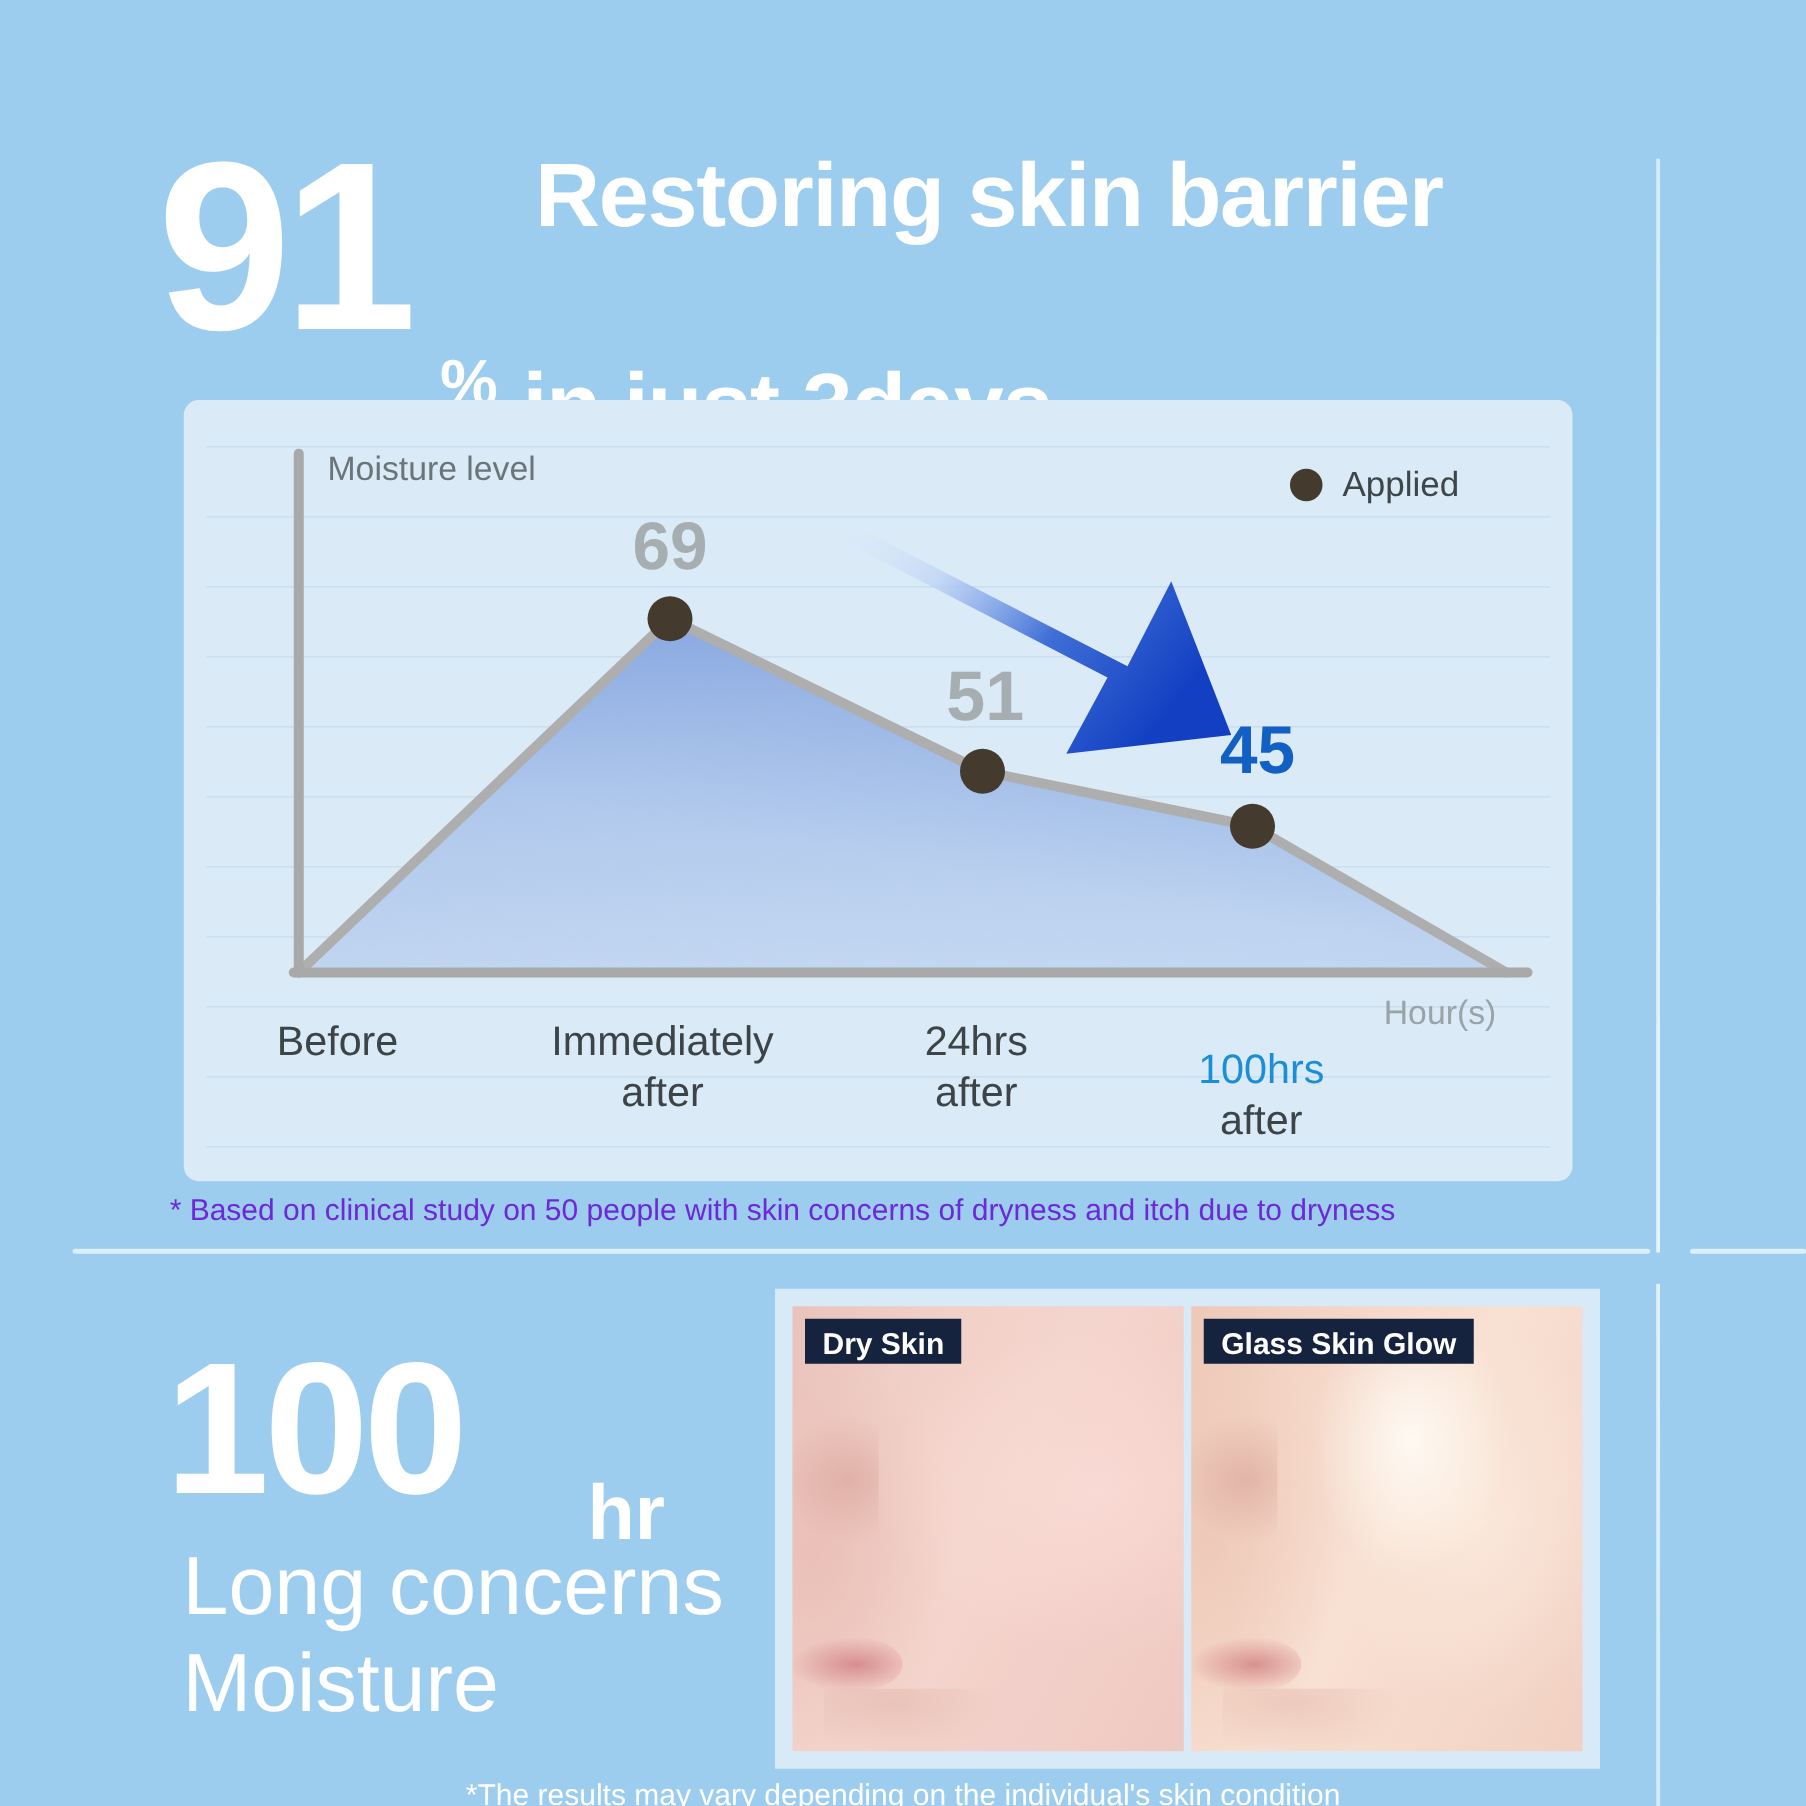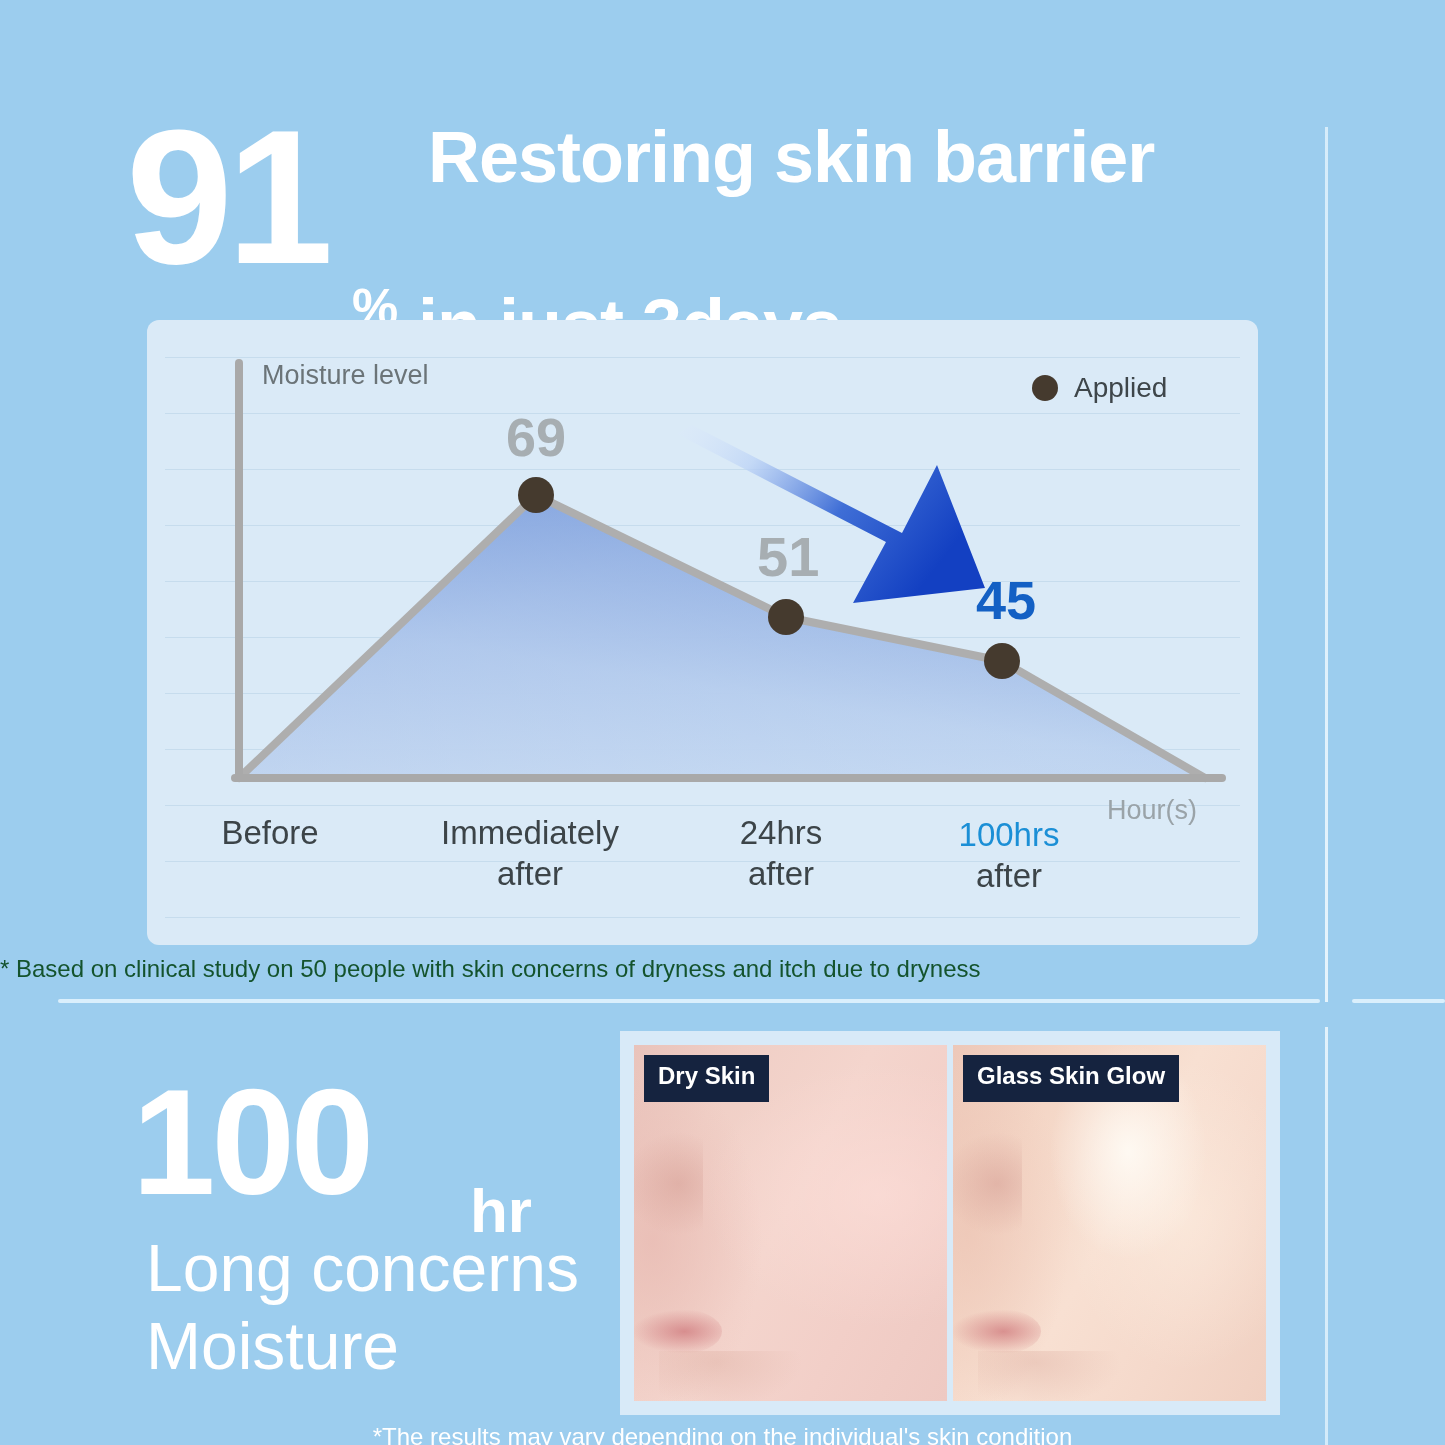--- a/index.html
+++ b/index.html
@@ -82,22 +82,22 @@
   .dlabel-51{left:610px;top:209px;font-size:56px;color:#a7aeb2;}
   .dlabel-45{left:829px;top:253px;font-size:54px;color:#1360c4;text-align:center;}
 
   
   .xcat{position:absolute;font-size:33px;color:#3c4448;text-align:center;line-height:1.25;}
   .xcat.blue{color:#1b8fd6;}
   .xcat b{font-weight:400;display:block;}
 
   
   .footnote{
-    position:absolute;left:0;top:928px;width:1252px;
-    font-size:24px;color:#14532d;
+    position:absolute;left:0;top:928px;width:1252px;text-align:center;
+    font-size:24px;color:#6d28d9;
   }
 
   
   .claim{position:absolute;left:0;top:1040px;width:600px;}
   .claim-num{
     position:absolute;left:132px;top:0;
     font-size:150px;font-weight:700;color:#fff;line-height:1;letter-spacing:-4px;
   }
   .claim-hr{
     position:absolute;left:470px;top:113px;
@@ -142,21 +142,21 @@
     background:radial-gradient(ellipse at 60% 50%, rgba(206,118,122,.72), rgba(0,0,0,0) 66%);
     border-radius:50%;
   }
   .feat-chin{
     position:absolute;left:8%;top:86%;width:46%;height:16%;
     background:radial-gradient(ellipse at 40% 20%, rgba(222,176,163,.45), rgba(0,0,0,0) 70%);
   }
   .badge{
     position:absolute;left:10px;top:10px;
     background:#15233f;color:#fff;font-size:24px;font-weight:700;
-    padding:7px 14px 12px;white-space:nowrap;
+    padding:7px 14px 1px;white-space:nowrap;
   }
   .disclaimer{
     position:absolute;left:0;top:1396px;width:1445px;text-align:center;
     font-size:24px;color:#ffffff;
   }
 </style>
 </head>
 <body>
 
 <div class="page">
@@ -245,21 +245,21 @@
     <b></b>
   </div>
   <div class="xcat" style="left:405px;top:785px;width:250px;">
     <b>Immediately</b>
     <b>after</b>
   </div>
   <div class="xcat" style="left:676px;top:785px;width:210px;">
     <b>24hrs</b>
     <b>after</b>
   </div>
-  <div class="xcat blue" style="left:900px;top:787px;width:218px;">
+  <div class="xcat blue" style="left:900px;top:807px;width:218px;">
     <b>100hrs</b>
     <b style="color:#3c4448">after</b>
   </div>
 
   <div class="footnote">* Based on clinical study on 50 people with skin concerns of dryness and itch due to dryness</div>
 
   <div class="claim">
     <div class="claim-num">100</div>
     <div class="claim-hr">hr</div>
     <div class="claim-l1">Long concerns</div>

